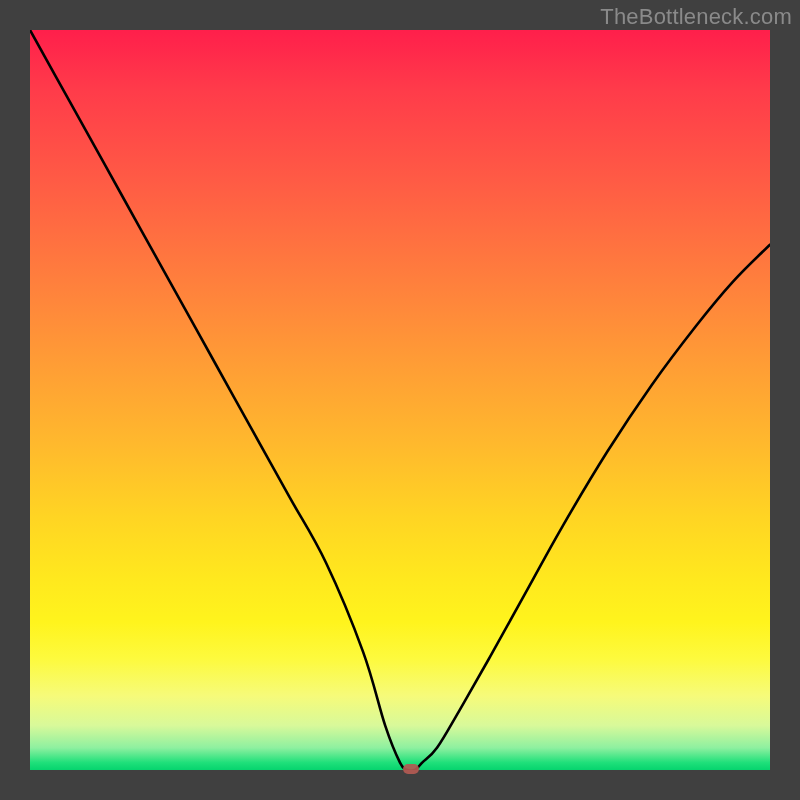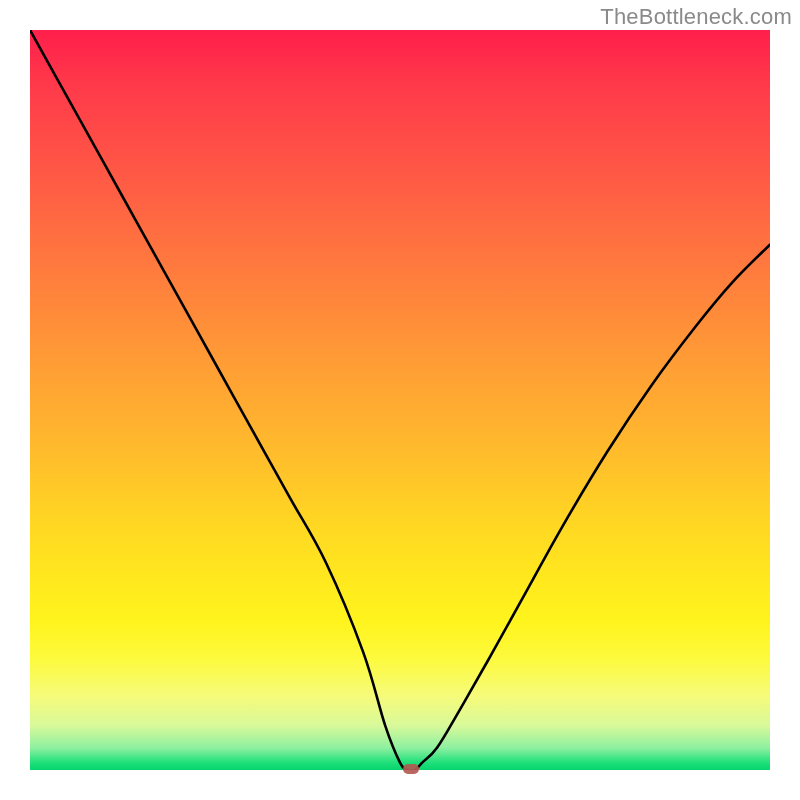--- a/index.html
+++ b/index.html
@@ -10,21 +10,21 @@
     background: #000;
     overflow: hidden;
     font-family: Arial, Helvetica, sans-serif;
   }
   .frame {
     position: absolute;
     top: 0;
     left: 0;
     width: 800px;
     height: 800px;
-    background: #ffffff;
+    background: #404040;
   }
   .plot-area {
     position: absolute;
     top: 30px;
     left: 30px;
     width: 740px;
     height: 740px;
     
     background: linear-gradient(
       to bottom,

